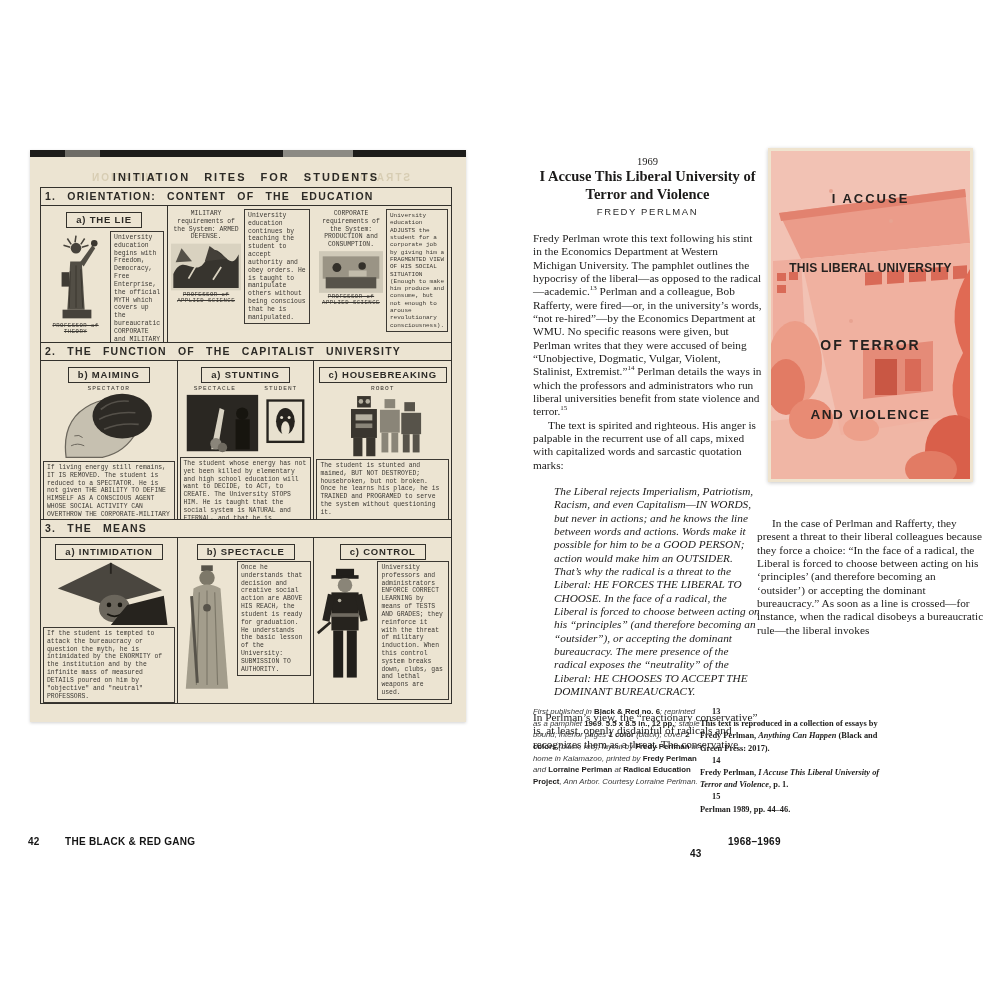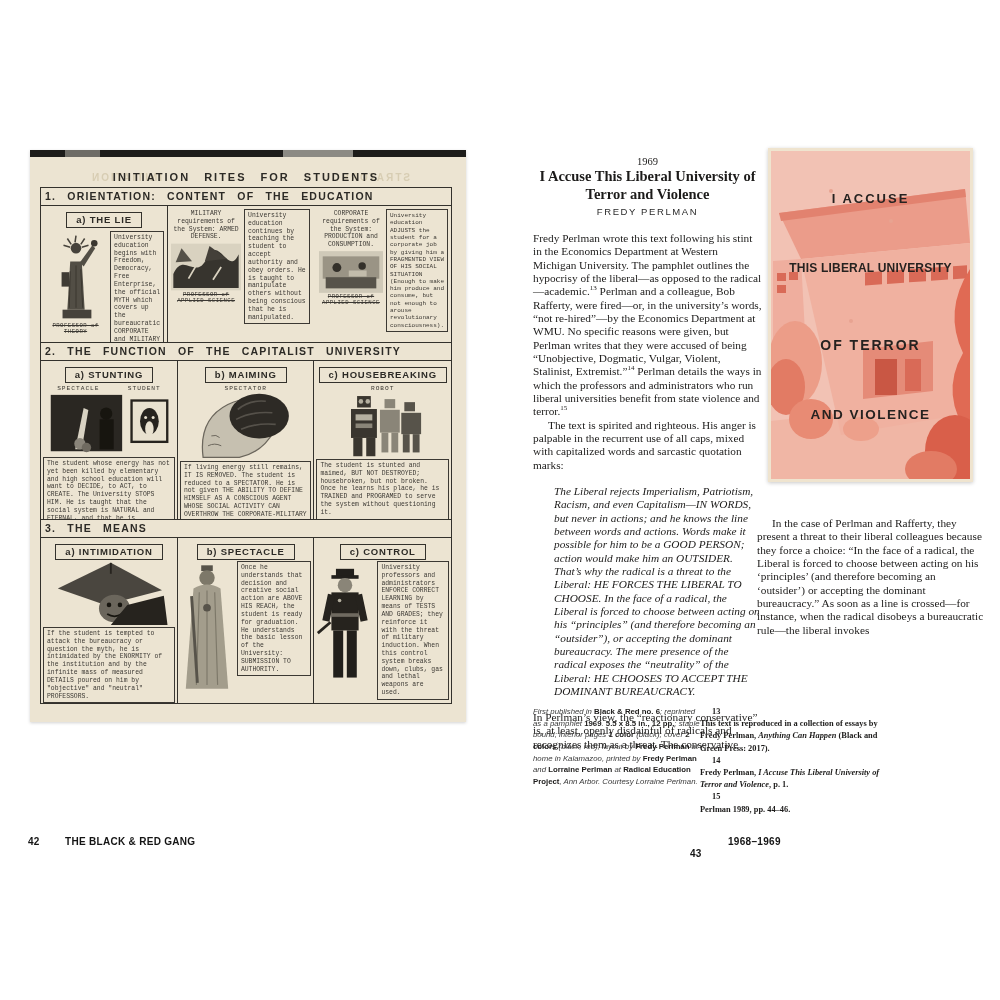--- a/index.html
+++ b/index.html
@@ -123,53 +123,53 @@
               </svg>
               <div class="img-cap">PROFESSOR of APPLIED SCIENCE</div>
             </div>
             <div class="tw tw-box" style="flex:1;font-size:6px;">University education ADJUSTS the student for a corporate job by giving him a FRAGMENTED VIEW OF HIS SOCIAL SITUATION (Enough to make him produce and consume, but not enough to arouse revolutionary consciousness).</div>
           </div>
         </div>
       </div>
 
       <div class="sec-head">2. THE FUNCTION OF THE CAPITALIST UNIVERSITY</div>
       <div class="row" style="height:158px;">
+        <div class="cell" style="width:33.3%;">
+          <div class="lab-wrap"><span class="lab">b) MAIMING</span></div>
+          <div class="sublab">
+              <span>SPECTATOR</span>
+            </div>
+          <svg class="imgc" width="118" height="66" viewBox="0 0 120 80">
+            <path d="M8,78 Q2,32 38,14 Q72,-2 100,20 L94,46 Q80,72 52,78 Z" fill="#c6c0b0" stroke="#6b665c" stroke-width="1.5"></path>
+            <ellipse cx="76" cy="28" rx="36" ry="27" fill="#2d2a25"></ellipse>
+            <path d="M50,20 Q64,8 84,10 M48,32 Q66,22 92,24 M54,44 Q72,36 96,38" stroke="#55514a" stroke-width="2" fill="none"></path>
+            <path d="M18,52 Q24,50 28,54 M14,64 Q22,60 30,64" stroke="#6b665c" stroke-width="1.2" fill="none"></path>
+          </svg>
+          <div class="tw tw-box" style="margin-top:2px;">If living energy still remains, IT IS REMOVED. The student is reduced to a SPECTATOR. He is not given THE ABILITY TO DEFINE HIMSELF AS A CONSCIOUS AGENT WHOSE SOCIAL ACTIVITY CAN OVERTHROW THE CORPORATE-MILITARY SYSTEM.</div>
+        </div>
         <div class="cell" style="width:33.4%;">
           <div class="lab-wrap"><span class="lab">a) STUNTING</span></div>
           <div class="sublab">
             <span>SPECTACLE</span>
             <span>STUDENT</span>
           </div>
           <svg class="imgc" width="126" height="62" viewBox="0 0 128 66">
             <rect x="2" y="2" width="76" height="60" fill="#2a2722"></rect>
             <path d="M28,60 L37,16 L42,18 L35,60 Z" fill="#d8d2c2"></path>
             <circle cx="33" cy="54" r="6" fill="#8a857a"></circle>
             <circle cx="40" cy="58" r="5" fill="#6f6a60"></circle>
             <rect x="54" y="28" width="15" height="32" fill="#17150f"></rect>
             <circle cx="61" cy="22" r="6.5" fill="#17150f"></circle>
             <rect x="88" y="8" width="38" height="44" fill="#e8e1cf" stroke="#26231e" stroke-width="2.5"></rect>
             <ellipse cx="107" cy="30" rx="10" ry="14" fill="#26231e"></ellipse>
             <ellipse cx="107" cy="38" rx="4.5" ry="8" fill="#e8e1cf"></ellipse>
             <circle cx="103" cy="26" r="1.6" fill="#e8e1cf"></circle>
               <circle cx="111" cy="26" r="1.6" fill="#e8e1cf"></circle>
           </svg>
           <div class="tw tw-box" style="margin-top:2px;">The student whose energy has not yet been killed by elementary and high school education will want to DECIDE, to ACT, to CREATE. The University STOPS HIM. He is taught that the social system is NATURAL and ETERNAL, and that he is IMPOTENT.</div>
-        </div>
-        <div class="cell" style="width:33.3%;">
-          <div class="lab-wrap"><span class="lab">b) MAIMING</span></div>
-          <div class="sublab">
-              <span>SPECTATOR</span>
-            </div>
-          <svg class="imgc" width="118" height="66" viewBox="0 0 120 80">
-            <path d="M8,78 Q2,32 38,14 Q72,-2 100,20 L94,46 Q80,72 52,78 Z" fill="#c6c0b0" stroke="#6b665c" stroke-width="1.5"></path>
-            <ellipse cx="76" cy="28" rx="36" ry="27" fill="#2d2a25"></ellipse>
-            <path d="M50,20 Q64,8 84,10 M48,32 Q66,22 92,24 M54,44 Q72,36 96,38" stroke="#55514a" stroke-width="2" fill="none"></path>
-            <path d="M18,52 Q24,50 28,54 M14,64 Q22,60 30,64" stroke="#6b665c" stroke-width="1.2" fill="none"></path>
-          </svg>
-          <div class="tw tw-box" style="margin-top:2px;">If living energy still remains, IT IS REMOVED. The student is reduced to a SPECTATOR. He is not given THE ABILITY TO DEFINE HIMSELF AS A CONSCIOUS AGENT WHOSE SOCIAL ACTIVITY CAN OVERTHROW THE CORPORATE-MILITARY SYSTEM.</div>
         </div>
         <div class="cell last" style="width:33.3%;">
           <div class="lab-wrap"><span class="lab">c) HOUSEBREAKING</span></div>
           <div class="sublab">
               <span>ROBOT</span>
             </div>
           <svg class="imgc" width="116" height="64" viewBox="0 0 120 84">
             <g fill="#8a8578">
                 <rect x="62" y="8" width="14" height="12"></rect>
                 <rect x="56" y="22" width="26" height="30"></rect>

